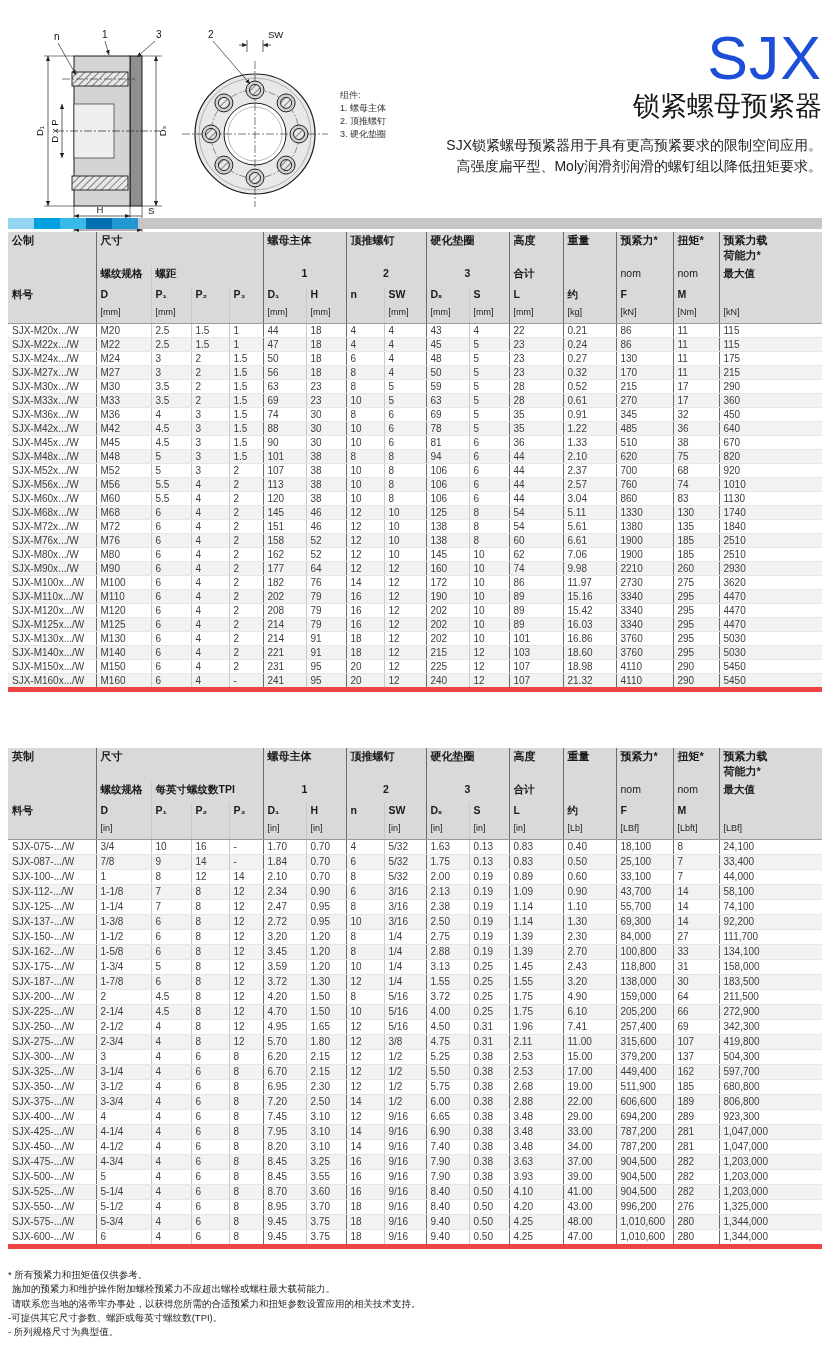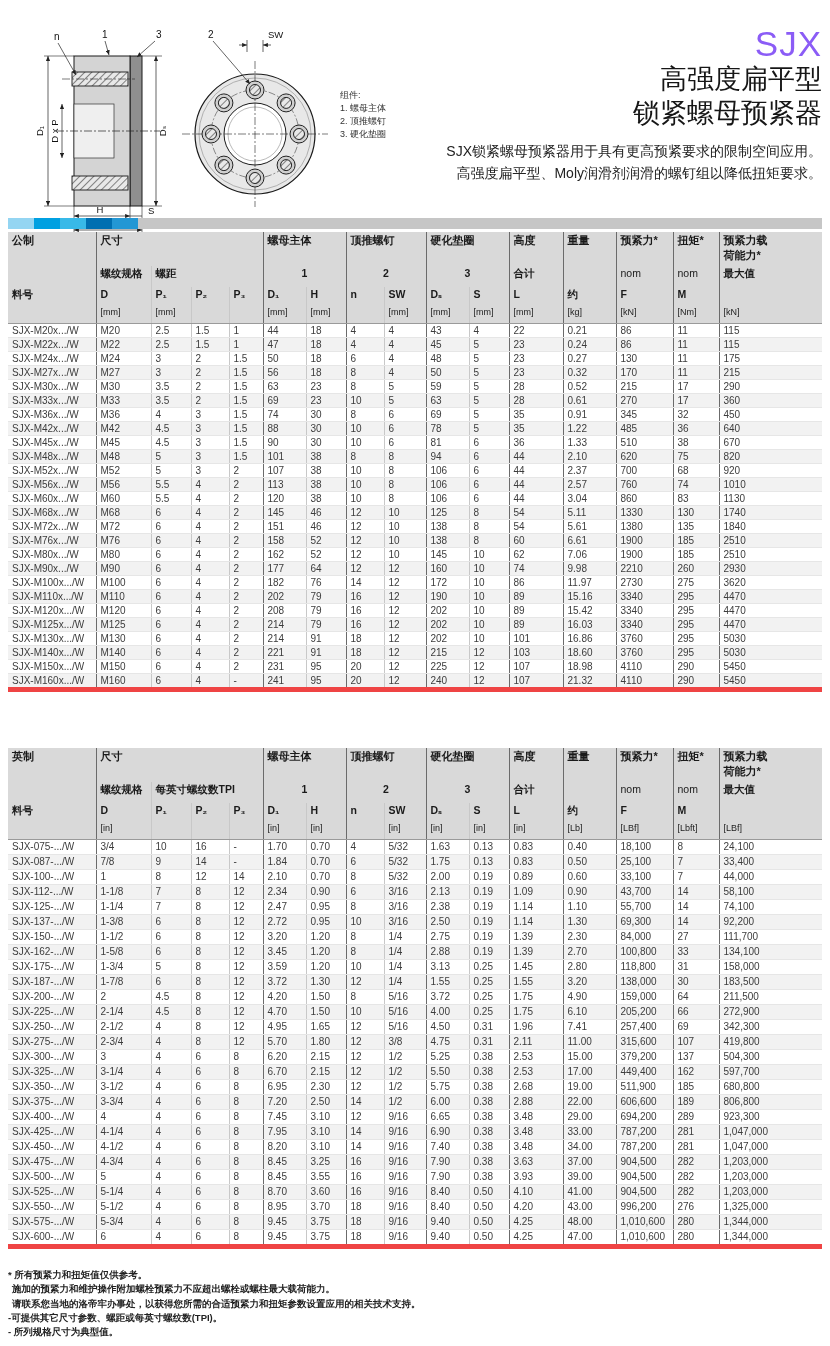--- a/index.html
+++ b/index.html
@@ -1,21 +1,21 @@
 <!DOCTYPE html>
 <html><head>
 <meta charset="utf-8">
 <style>
   html,body{margin:0;padding:0;background:#fff;}
   body{width:830px;height:1346px;position:relative;overflow:hidden;
        font-family:"Liberation Sans","DejaVu Sans",sans-serif;color:#1a1a1a;}
   
   .header{position:relative;height:216px;}
   .titleblock{position:absolute;right:8px;top:26px;text-align:right;}
-  .title-sjx{font-size:35px;line-height:1.05;font-weight:400;letter-spacing:1px;color:#8b5cf6;}
+  .title-sjx{font-size:61px;line-height:1.05;font-weight:400;letter-spacing:1px;color:#1d4ed8;}
   .subtitle{font-size:27px;line-height:1.25;font-weight:400;color:#161616;}
   .desc{margin-top:11px;font-size:14px;line-height:1.55;color:#222;}
   .dwg{position:absolute;left:10px;top:26px;}
   .dwg text{font-size:10px;fill:#111;}
   .dwg .legend{font-size:9px;fill:#333;}
   .dwg .dim{font-size:9.5px;}
   
   .accent-bar{position:absolute;top:218px;left:8px;width:814px;height:11px;display:flex;}
   .accent-bar span{display:block;height:11px;}
   .accent-bar .rest{flex:1;}
@@ -34,21 +34,21 @@
   .ctr{text-align:center;}
   .nrm{font-weight:normal;}
   tbody td{font-size:10px;padding:0 4px;white-space:nowrap;overflow:hidden;color:#3c3c3c;
            border-bottom:1px solid #e6e6e6;}
   #metric-wrap tbody td{height:13px;line-height:13px;}
   #imperial-wrap tbody td{height:14px;line-height:14px;}
   tbody tr:nth-child(even){background:#f2f2f2;}
   .bd{border-left:1px solid #6b6b6b;}
   .bl{border-left:1px solid #c8c8c8;}
   
-  .notes{position:absolute;left:8px;top:1268px;width:780px;font-size:9.5px;line-height:1.5;color:#222;font-weight:bold;}
+  .notes{position:absolute;left:8px;top:1268px;width:780px;font-size:9.5px;line-height:1.5;color:#222;}
   .notes .indent{padding-left:4px;}
 </style>
 </head>
 <body>
 
 <div class="header">
 
   <svg class="dwg" width="410" height="215" viewBox="0 0 410 215">
     <defs>
       <pattern id="hatch" width="5" height="5" patternUnits="userSpaceOnUse" patternTransform="rotate(45)">
@@ -156,21 +156,20 @@
     <g>
       <text class="legend" x="330" y="72">组件:</text>
       <text class="legend" x="330" y="85">1. 螺母主体</text>
       <text class="legend" x="330" y="98">2. 顶推螺钉</text>
       <text class="legend" x="330" y="111">3. 硬化垫圈</text>
     </g>
   </svg>
 
   <div class="titleblock">
     <div class="title-sjx">SJX</div>
-    <div class="subtitle">高强度扁平型</div>
     <div class="subtitle">锁紧螺母预紧器</div>
     <div class="desc">
       <div>SJX锁紧螺母预紧器用于具有更高预紧要求的限制空间应用。</div>
       <div>高强度扁平型、Moly润滑剂润滑的螺钉组以降低扭矩要求。</div>
     </div>
   </div>
 </div>
 
 <div class="accent-bar" id="accent-bar">
     <span style="width: 26px; background: rgb(148, 213, 242);"></span>
@@ -972,21 +971,21 @@
           <td class="bl">5</td>
           <td class="bl">8</td>
           <td class="bl">12</td>
           <td class="bd">3.59</td>
           <td class="bl">1.20</td>
           <td class="bd">10</td>
           <td class="bl">1/4</td>
           <td class="bd">3.13</td>
           <td class="bl">0.25</td>
           <td class="bd">1.45</td>
-          <td class="bd">2.80</td>
+          <td class="bd">2.43</td>
           <td class="bd">118,800</td>
           <td class="bd">31</td>
           <td class="bd">158,000</td>
         </tr>
         <tr>
           <td class="">SJX-187-.../W</td>
           <td class="bd">1-7/8</td>
           <td class="bl">6</td>
           <td class="bl">8</td>
           <td class="bl">12</td>

